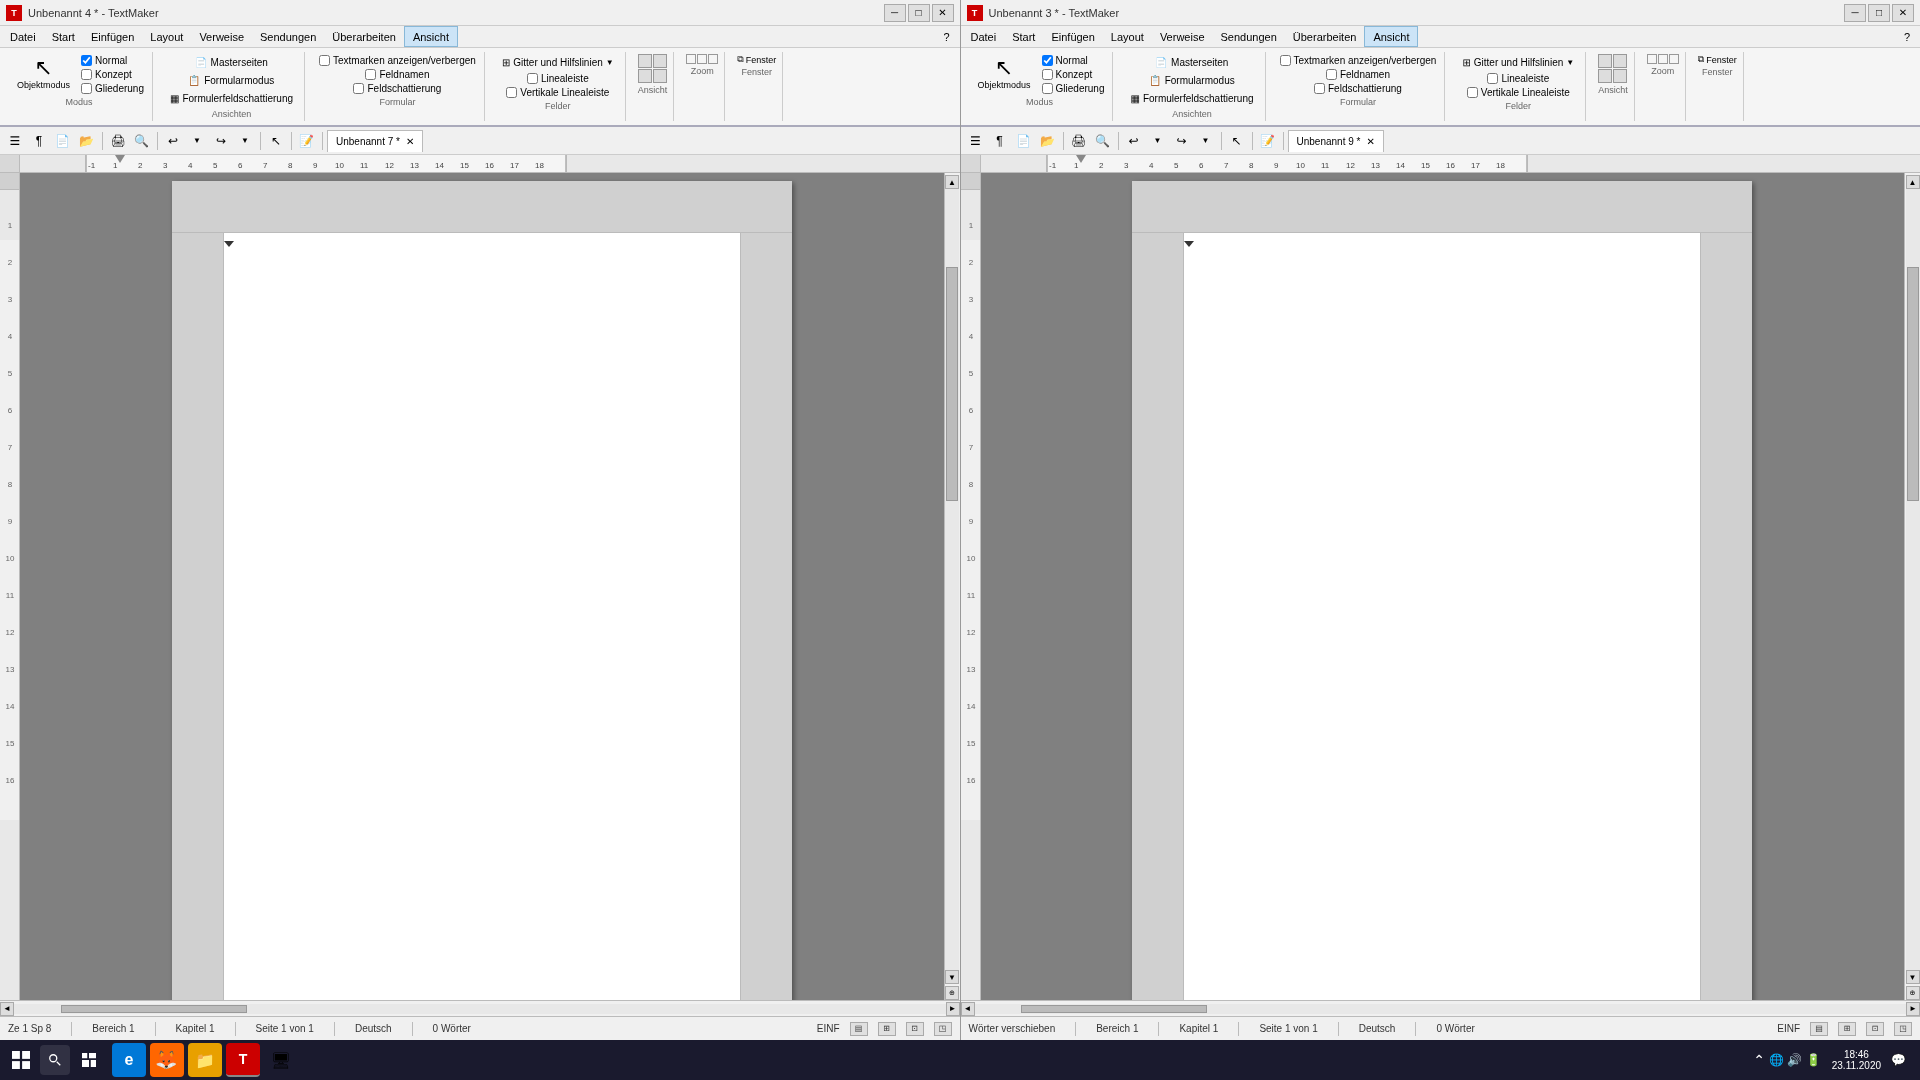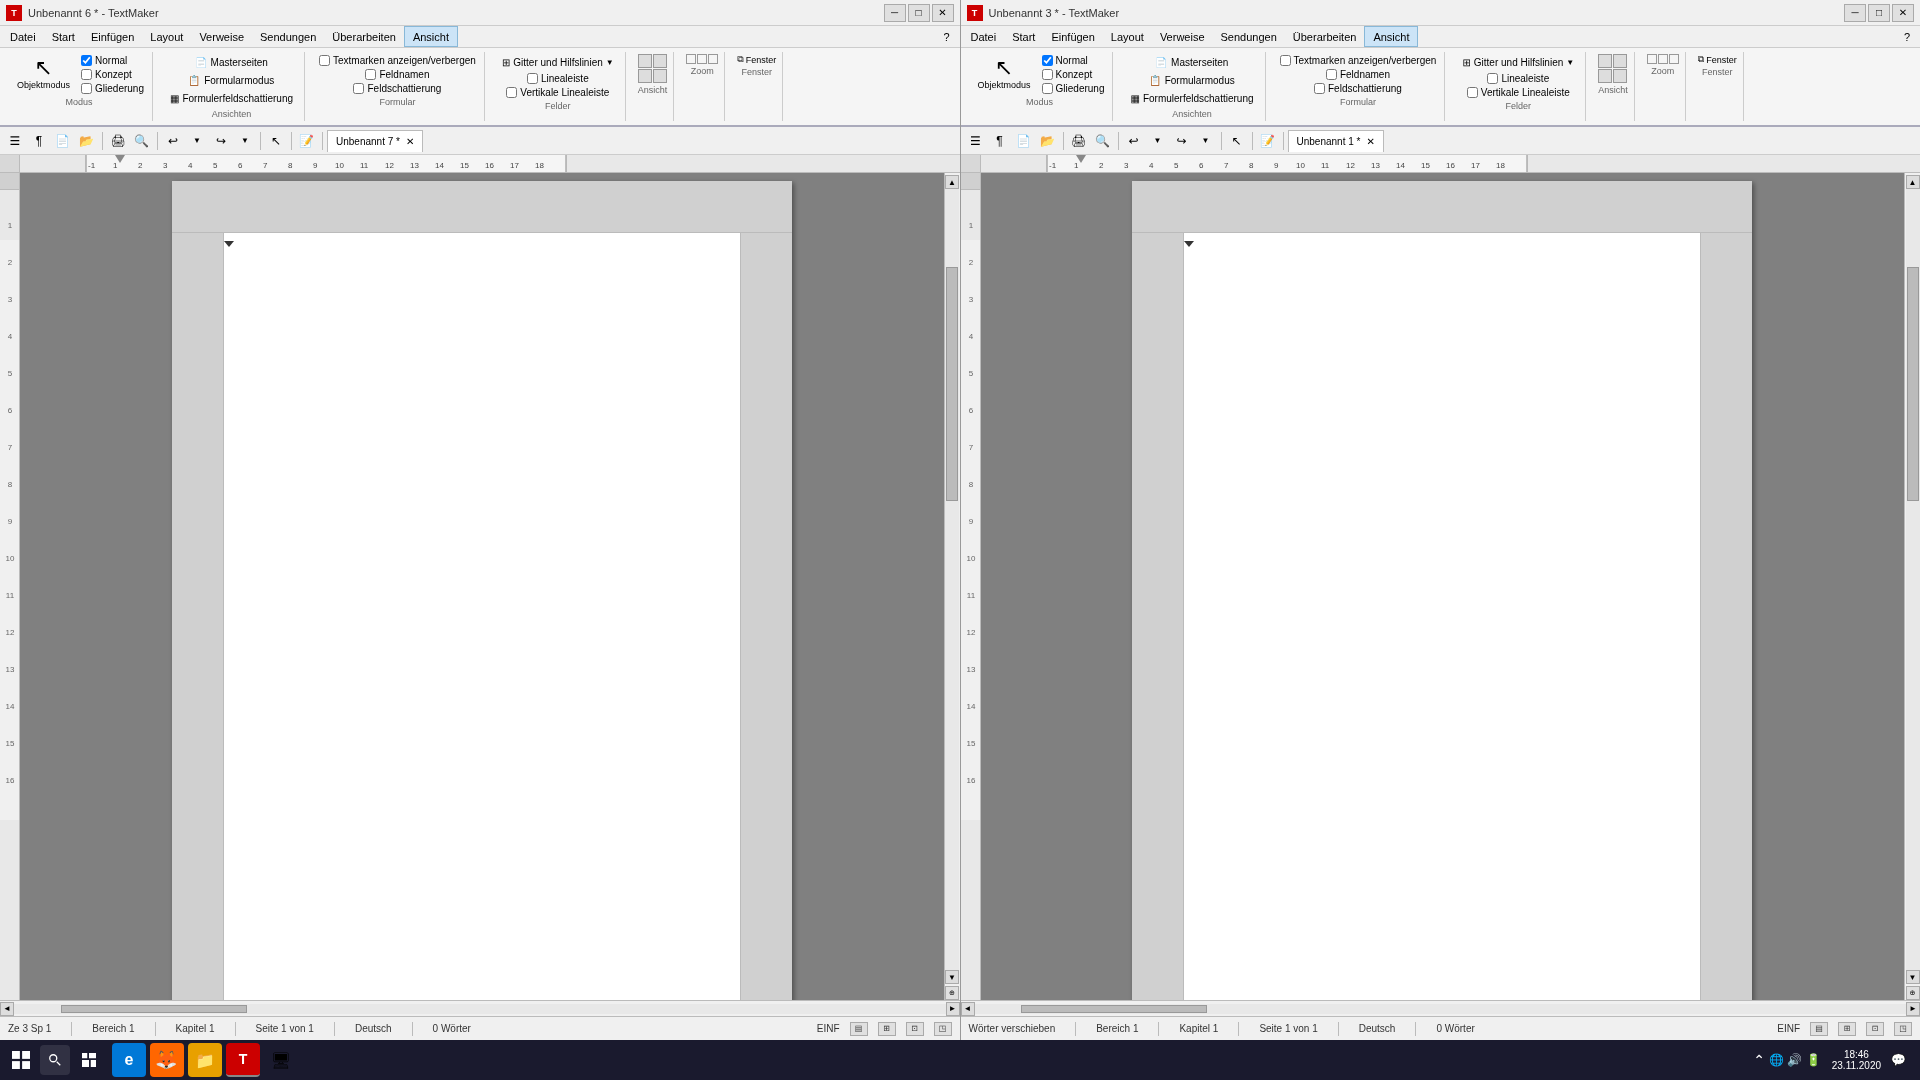--- a/index.html
+++ b/index.html
@@ -65,21 +65,21 @@
 
   <div style="display:flex; flex:1; overflow:hidden;">
 
     <div class="window window-left" style="flex:1; display:flex; flex-direction:column; overflow:hidden;">
 
       <div class="title-bar">
         <div class="title-bar-left">
           <div class="title-bar-icon">
               <span>T</span>
             </div>
-          <span class="title-bar-text">Unbenannt 6 * - TextMaker</span>
+          <span class="title-bar-text">Unbenannt 4 * - TextMaker</span>
         </div>
         <div class="title-bar-controls">
           <div class="title-btn">─</div>
           <div class="title-btn">□</div>
           <div class="title-btn close">✕</div>
         </div>
       </div>
 
       <div class="menu-bar">
         <div class="menu-item">Datei</div>
@@ -328,21 +328,21 @@
 
       <div style="height:16px; background:#f0f0f0; border-top:1px solid #bbb; display:flex; align-items:center;">
         <div style="width:14px; height:14px; background:#ddd; border:1px solid #aaa; display:flex; align-items:center; justify-content:center; font-size:8px; cursor:pointer;">◄</div>
         <div style="flex:1; height:10px; background:#e8e8e8; position:relative; cursor:pointer;">
           <div style="position:absolute; left:5%; top:1px; bottom:1px; width:20%; background:#bbb; border:1px solid #999; cursor:pointer;"></div>
         </div>
         <div style="width:14px; height:14px; background:#ddd; border:1px solid #aaa; display:flex; align-items:center; justify-content:center; font-size:8px; cursor:pointer;">►</div>
       </div>
 
       <div class="status-bar">
-        <span>Ze 3 Sp 1</span>
+        <span>Ze 1 Sp 8</span>
         <div class="status-sep"></div>
         <span>Bereich 1</span>
         <div class="status-sep"></div>
         <span>Kapitel 1</span>
         <div class="status-sep"></div>
         <span>Seite 1 von 1</span>
         <div class="status-sep"></div>
         <span>Deutsch</span>
         <div class="status-sep"></div>
         <span>0 Wörter</span>
@@ -513,21 +513,21 @@
         <div class="tb-btn">↩</div>
         <div class="tb-btn" style="font-size:8px;">▼</div>
         <div class="tb-btn">↪</div>
         <div class="tb-btn" style="font-size:8px;">▼</div>
         <div class="tb-sep"></div>
         <div class="tb-btn">↖</div>
         <div class="tb-sep"></div>
         <div class="tb-btn">📝</div>
         <div class="tb-sep"></div>
         <div class="tb-tab active">
-          <span>Unbenannt 1 *</span>
+          <span>Unbenannt 9 *</span>
           <span class="tb-tab-close">✕</span>
         </div>
       </div>
 
       <div class="ruler">
         <div class="ruler-side"></div>
         <div style="flex:1; position:relative; height:100%; background:#e8e8e8;">
           <svg width="100%" height="18" style="position:absolute; top:0; left:0;">
             <rect x="0" y="0" width="100%" height="18" fill="#e8e8e8"></rect>
             <rect x="66" y="0" width="480" height="18" fill="#f5f5f5"></rect>

